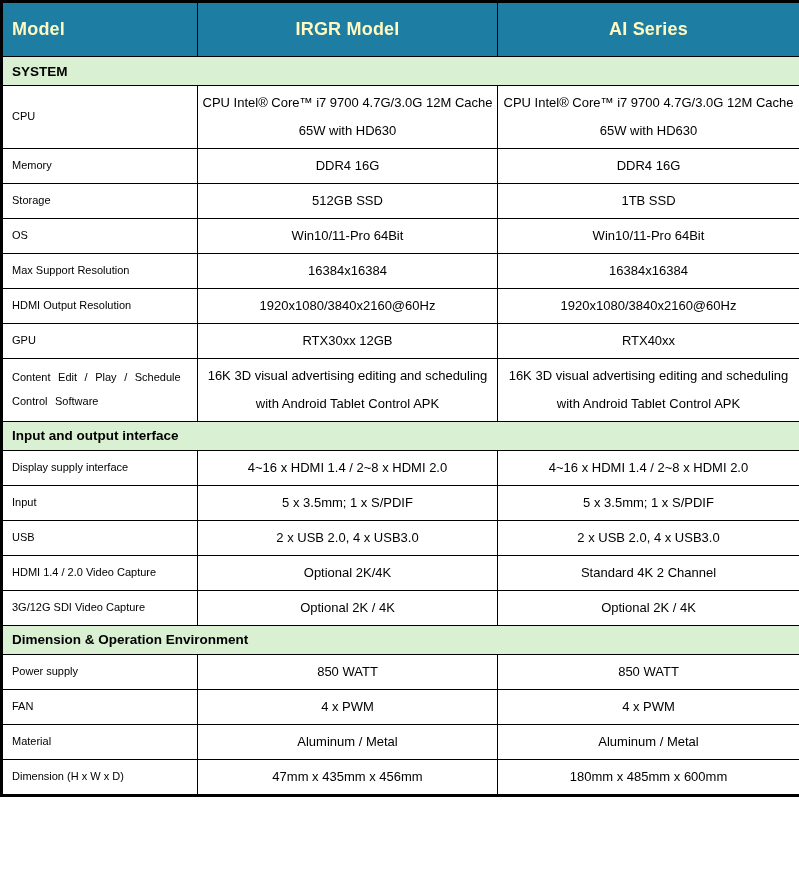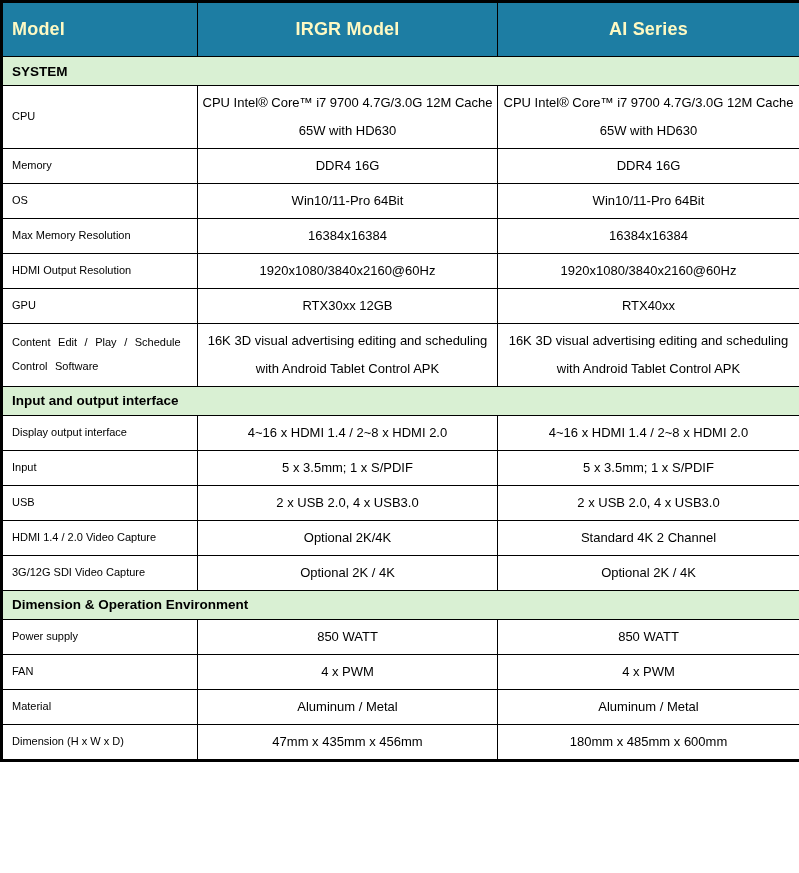--- a/index.html
+++ b/index.html
@@ -90,26 +90,31 @@
 65W with HD630</td>
         <td class="value">CPU Intel® Core™ i7 9700 4.7G/3.0G 12M Cache
 65W with HD630</td>
       </tr>
       <tr>
         <td class="label">Memory</td>
         <td class="value">DDR4 16G</td>
         <td class="value">DDR4 16G</td>
       </tr>
       <tr>
+        <td class="label">Storage</td>
+        <td class="value">512GB SSD</td>
+        <td class="value">1TB SSD</td>
+      </tr>
+      <tr>
         <td class="label">OS</td>
         <td class="value">Win10/11-Pro 64Bit</td>
         <td class="value">Win10/11-Pro 64Bit</td>
       </tr>
       <tr>
-        <td class="label">Max Memory Resolution</td>
+        <td class="label">Max Support Resolution</td>
         <td class="value">16384x16384</td>
         <td class="value">16384x16384</td>
       </tr>
       <tr>
         <td class="label">HDMI Output Resolution</td>
         <td class="value">1920x1080/3840x2160@60Hz</td>
         <td class="value">1920x1080/3840x2160@60Hz</td>
       </tr>
       <tr>
         <td class="label">GPU</td>
@@ -121,21 +126,21 @@
 Control Software</td>
         <td class="value">16K 3D visual advertising editing and scheduling
 with Android Tablet Control APK</td>
         <td class="value">16K 3D visual advertising editing and scheduling
 with Android Tablet Control APK</td>
       </tr>
       <tr>
         <td colspan="3" class="section">Input and output interface</td>
       </tr>
       <tr>
-        <td class="label">Display output interface</td>
+        <td class="label">Display supply interface</td>
         <td class="value">4~16 x HDMI 1.4 / 2~8 x HDMI 2.0</td>
         <td class="value">4~16 x HDMI 1.4 / 2~8 x HDMI 2.0</td>
       </tr>
       <tr>
         <td class="label">Input</td>
         <td class="value">5 x 3.5mm; 1 x S/PDIF</td>
         <td class="value">5 x 3.5mm; 1 x S/PDIF</td>
       </tr>
       <tr>
         <td class="label">USB</td>

